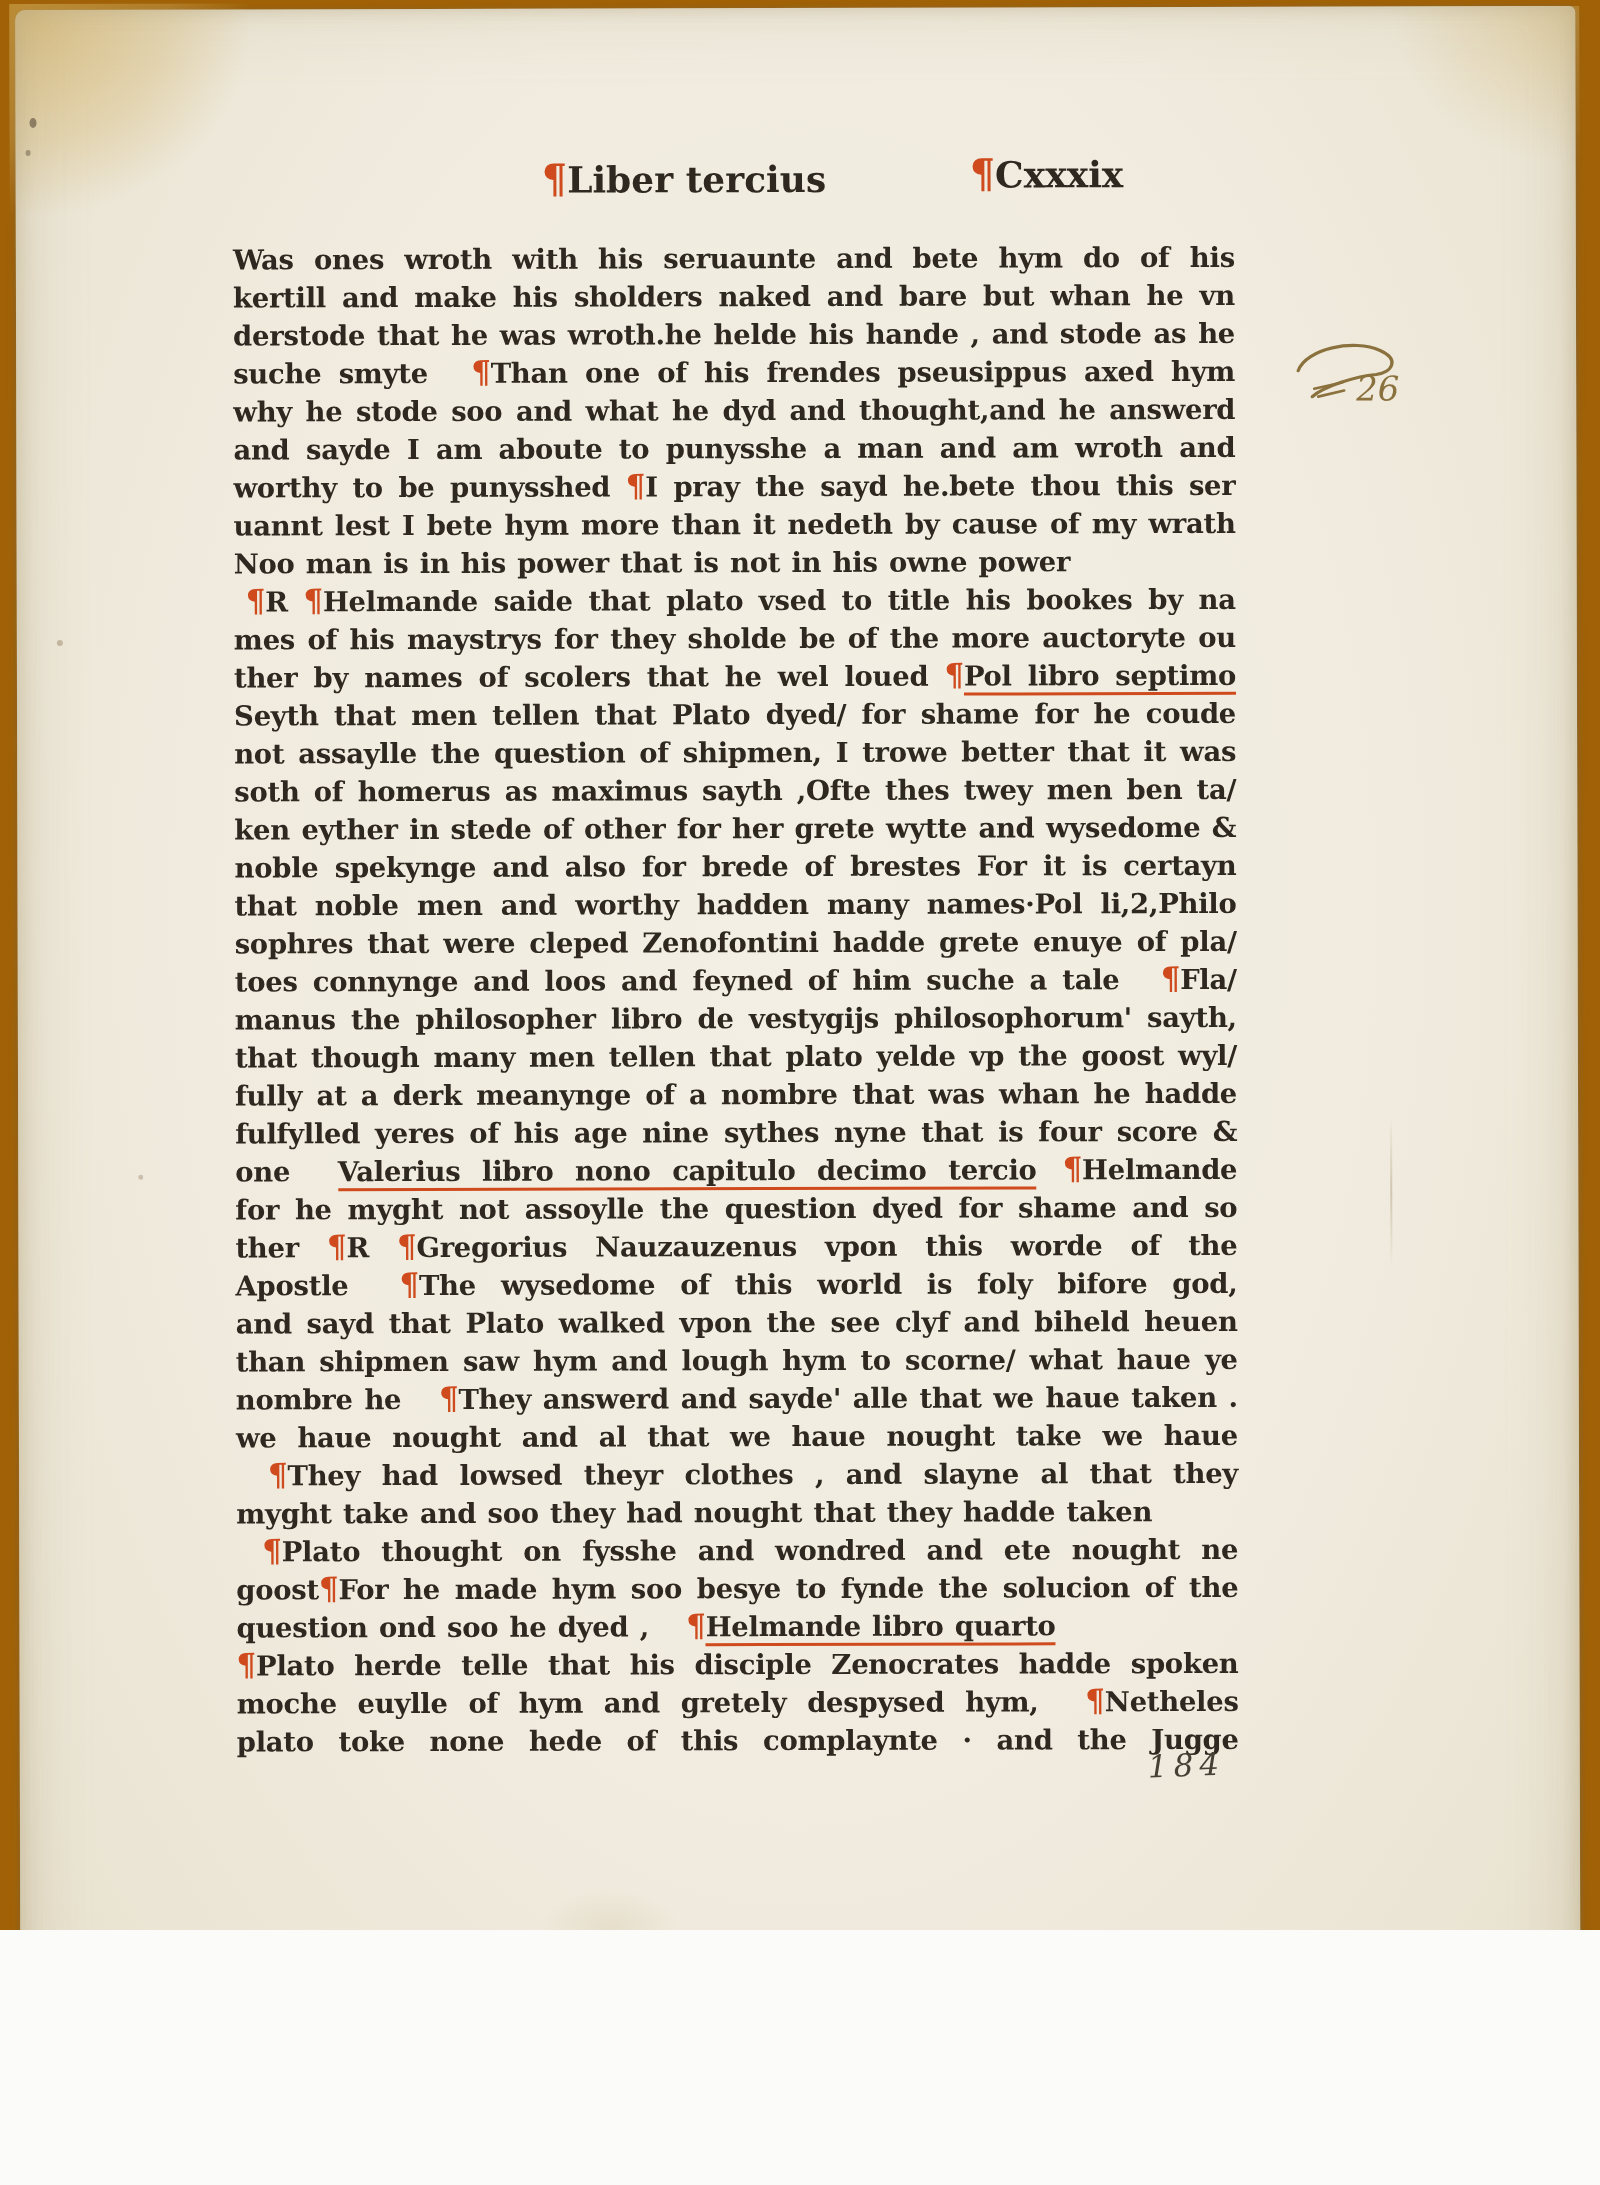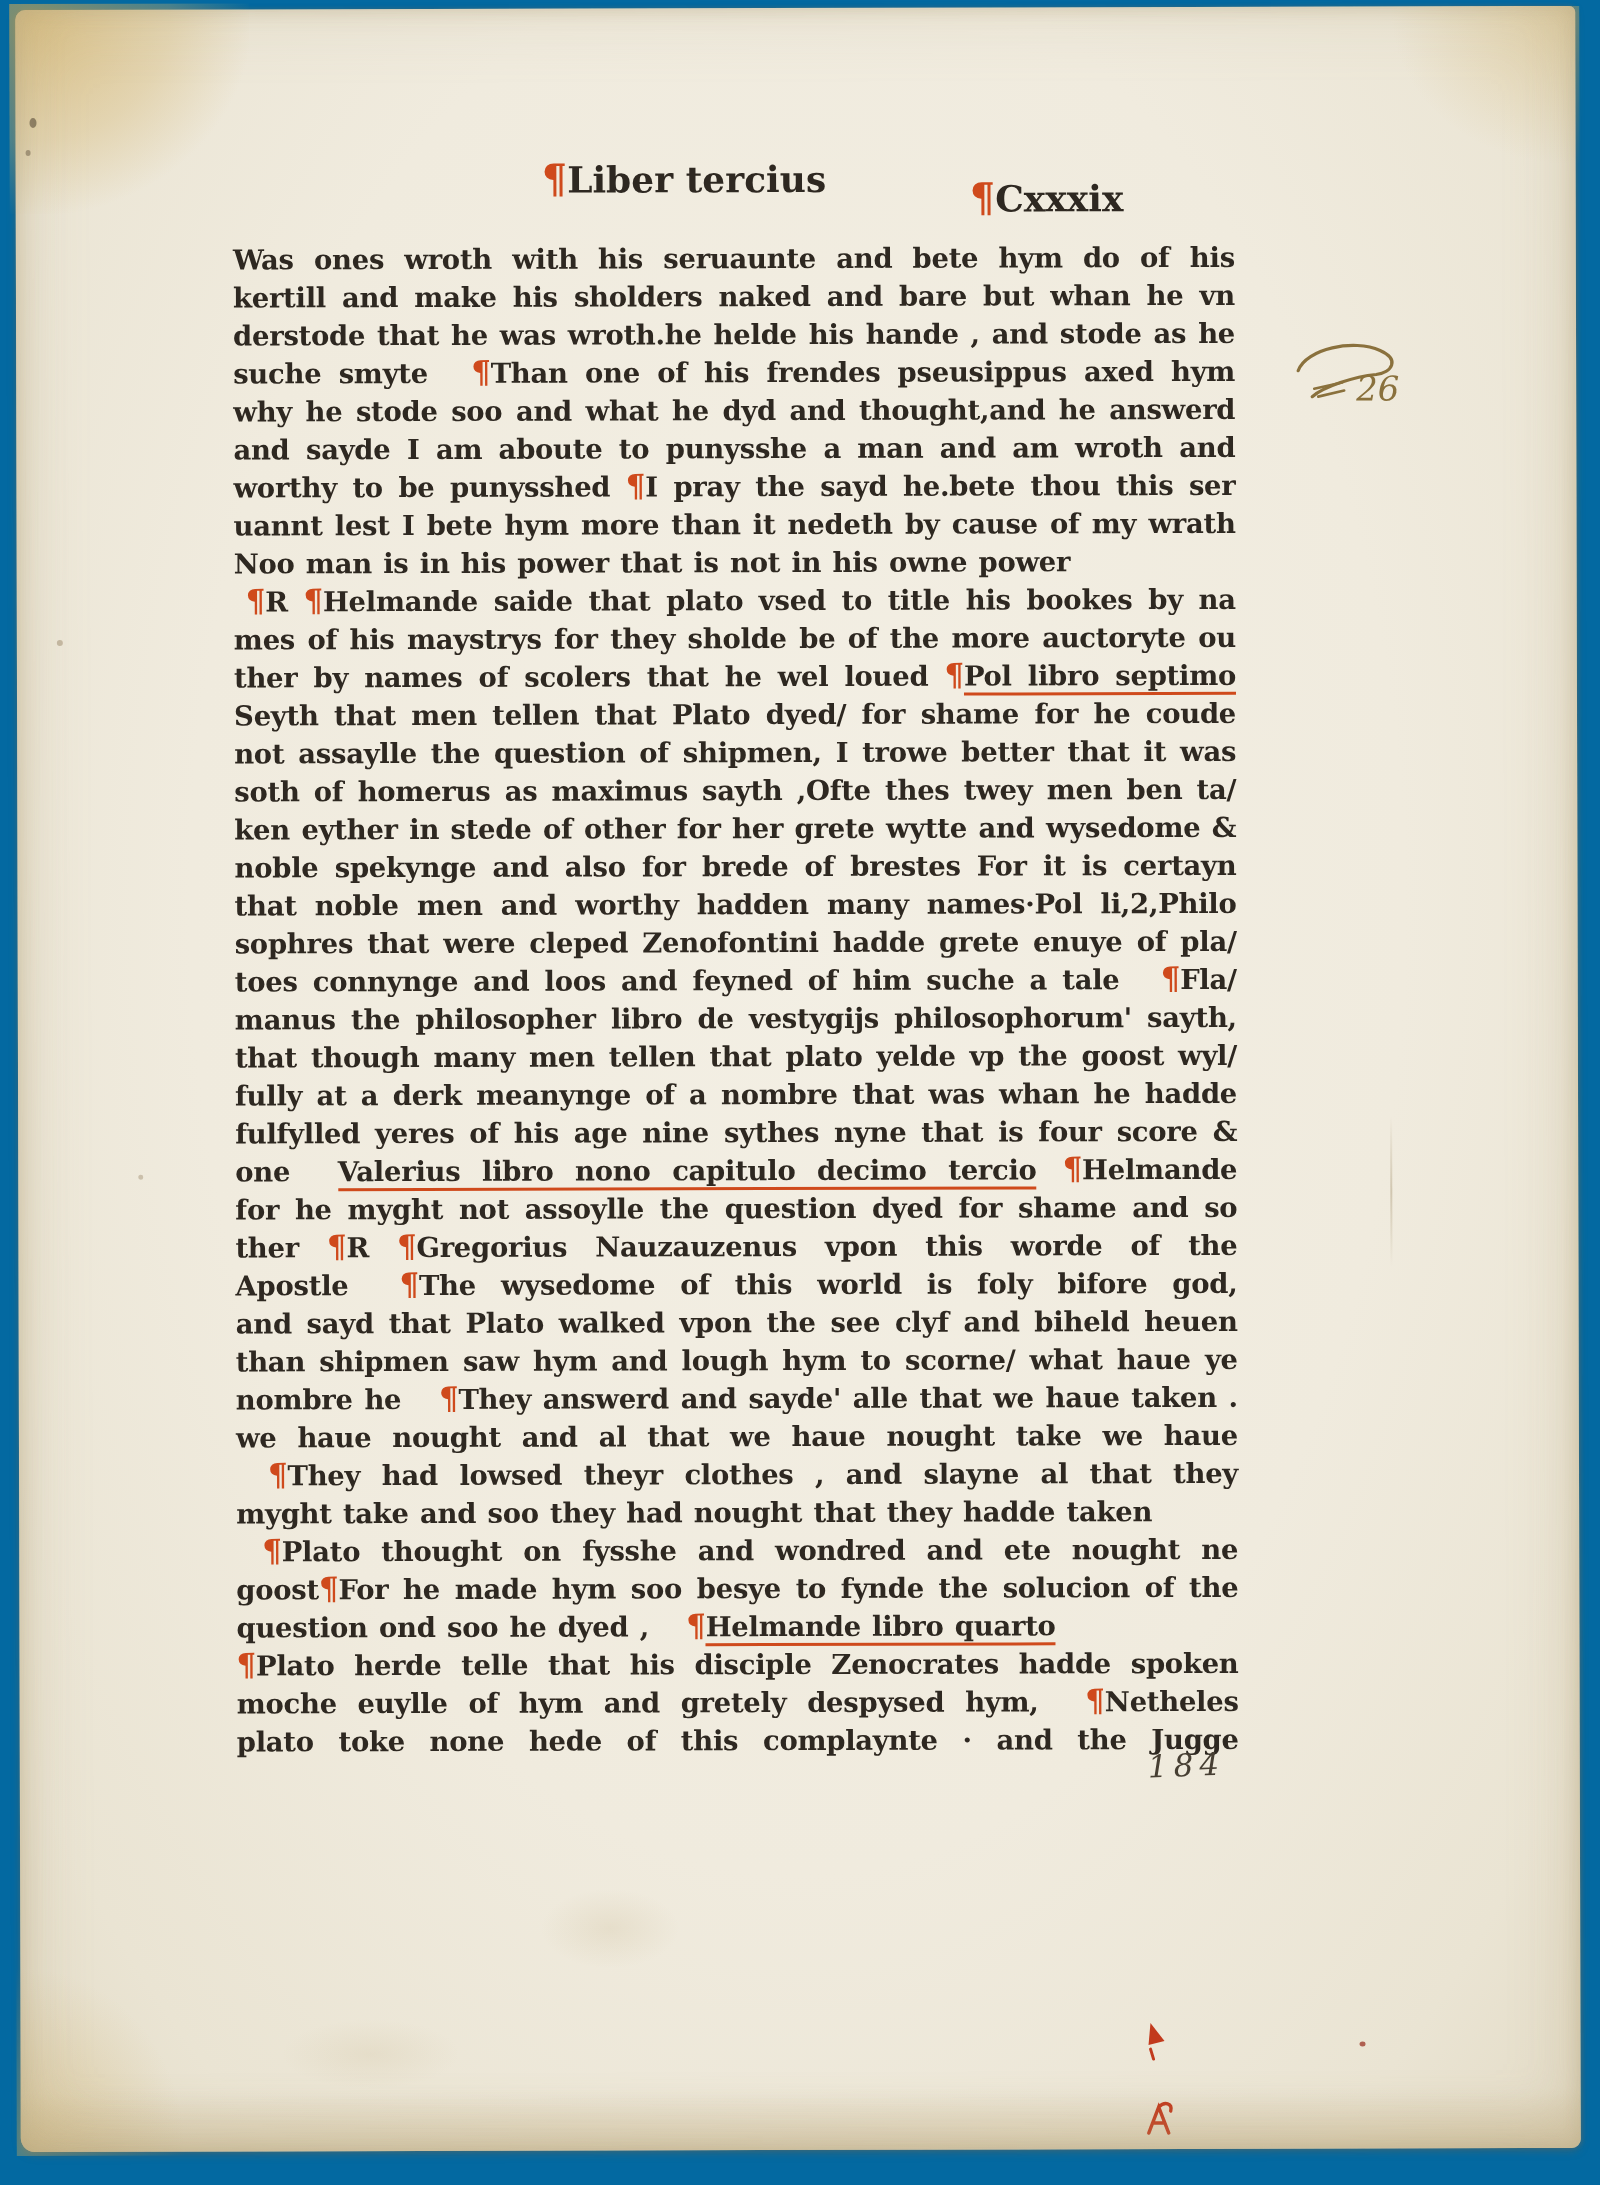--- a/index.html
+++ b/index.html
@@ -1,16 +1,16 @@
 <!DOCTYPE html>
 <html><head>
 <meta charset="utf-8">
 <style>
   html,body{margin:0;padding:0;background:#fbfbf9;}
-  .stage{position:relative;width:1600px;height:2185px;overflow:hidden;background:#0369a1;
+  .stage{position:relative;width:1600px;height:1930px;overflow:hidden;background:#a16207;
          font-family:"DejaVu Serif", serif;}
   
   .leaf{position:absolute;left:18px;top:8px;width:1560px;height:2142px;
         background:
           radial-gradient(ellipse at 50% 42%, #f3efe4 0%, #f0ebde 55%, #eae4d3 85%, #e3dbc6 100%);
         border-radius:10px 6px 9px 14px;
         transform:rotate(-0.15deg);
         box-shadow:0 3px 9px rgba(110,100,80,.4), 1px 0 4px rgba(120,110,85,.35);
   }
   .leaf::after{content:"";position:absolute;inset:0;border-radius:inherit;pointer-events:none;
@@ -36,21 +36,21 @@
   .blotch2{left:260px;top:2010px;width:180px;height:70px;
         background:radial-gradient(ellipse, rgba(190,170,125,.15), rgba(190,170,125,0) 70%);}
   .scratch{position:absolute;left:1372px;top:1110px;width:2px;height:150px;
         background:linear-gradient(to bottom, rgba(160,140,100,0), rgba(150,130,90,.35), rgba(160,140,100,0));}
 
   
   .rd{color:#cf4a1c;}
   .header-row span{font-weight:700;}
   .h-left{position:absolute;left:526px;top:146px;font-size:36px;font-weight:700;color:#2e2821;
           letter-spacing:0px;white-space:nowrap;}
-  .h-right{position:absolute;left:954px;top:166px;font-size:36px;font-weight:700;color:#2e2821;
+  .h-right{position:absolute;left:954px;top:142px;font-size:36px;font-weight:700;color:#2e2821;
           white-space:nowrap;}
   .h-left .rd,.h-right .rd{font-size:40px;}
   #text-block{position:absolute;left:217px;top:231px;width:1002px;color:#2e2821;}
   .line{font-size:27.5px;line-height:38px;font-weight:700;letter-spacing:-0.3px;word-spacing:2px;
         text-align:justify;text-align-last:justify;white-space:normal;height:38px;overflow:visible;}
   .line.nj{text-align:left;text-align-last:auto;}
   .line .rd{font-size:31px;line-height:1;}
   .ul{border-bottom:3px solid #cf4a1c;padding-bottom:1px;}
   .gp{margin-left:26px;}
 

